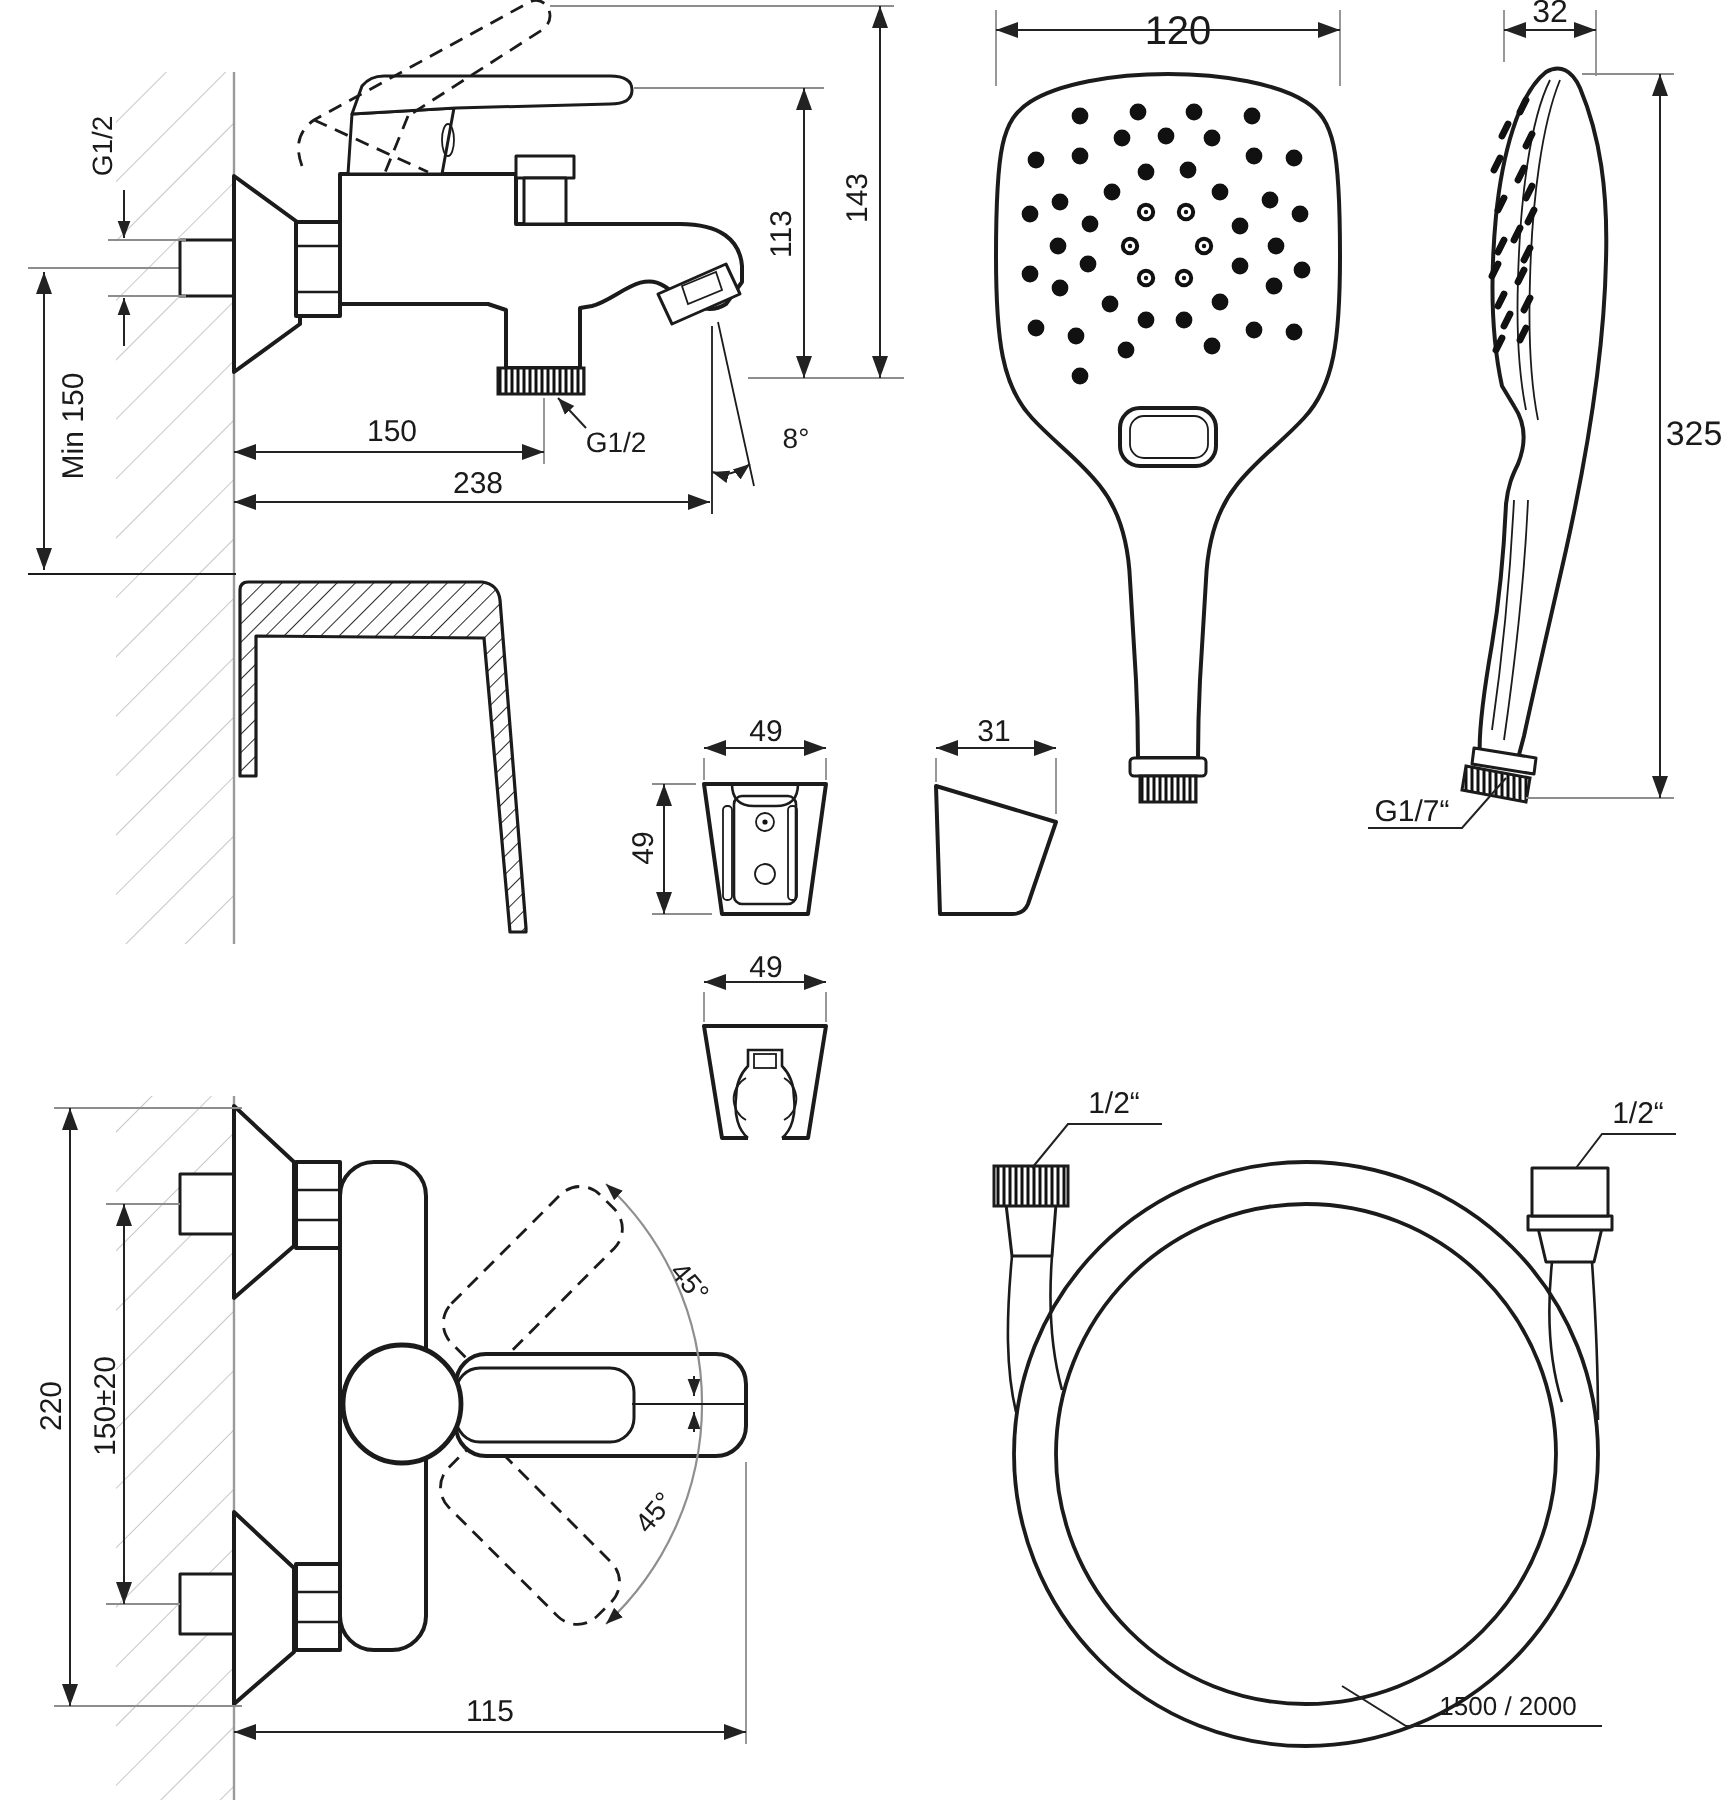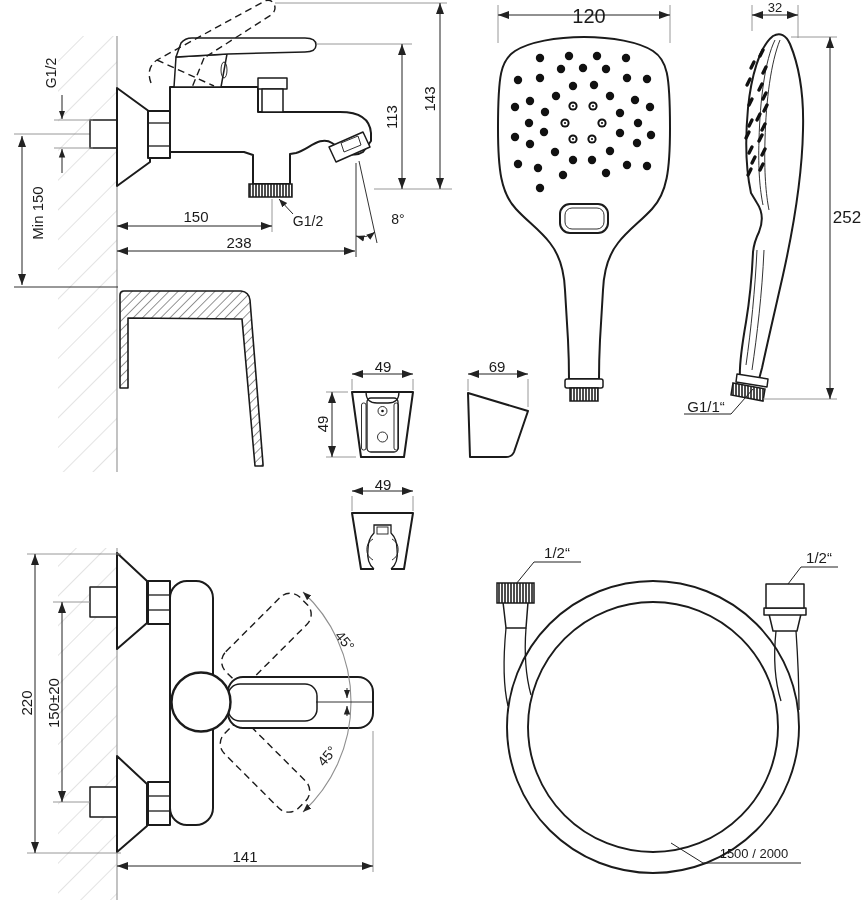--- a/index.html
+++ b/index.html
@@ -316,32 +316,32 @@
 <div class="lbl" style="left:51px;top:73px;--r:-90deg;font-size:14px">G1/2</div>
 <div class="lbl" style="left:37px;top:213px;--r:-90deg">Min 150</div>
 <div class="lbl" style="left:196px;top:216px">150</div>
 <div class="lbl" style="left:239px;top:242px">238</div>
 <div class="lbl" style="left:308px;top:221px;font-size:14px">G1/2</div>
 <div class="lbl" style="left:398px;top:219px;font-size:14px">8°</div>
 <div class="lbl" style="left:391px;top:117px;--r:-90deg">113</div>
 <div class="lbl" style="left:429px;top:99px;--r:-90deg">143</div>
 
 <div class="lbl" style="left:589px;top:16px;font-size:20px">120</div>
-<div class="lbl" style="left:775px;top:7px;font-size:13px">32</div>
-<div class="lbl" style="left:847px;top:217px;font-size:17px">252</div>
-<div class="lbl" style="left:706px;top:406px">G1/1“</div>
+<div class="lbl" style="left:775px;top:7px;font-size:16px">32</div>
+<div class="lbl" style="left:847px;top:217px;font-size:17px">325</div>
+<div class="lbl" style="left:706px;top:406px">G1/7“</div>
 
 <div class="lbl" style="left:383px;top:366px">49</div>
 <div class="lbl" style="left:322px;top:424px;--r:-90deg">49</div>
-<div class="lbl" style="left:497px;top:366px">69</div>
+<div class="lbl" style="left:497px;top:366px">31</div>
 <div class="lbl" style="left:383px;top:484px">49</div>
 
 <div class="lbl" style="left:26px;top:703px;--r:-90deg">220</div>
 <div class="lbl" style="left:53px;top:703px;--r:-90deg">150±20</div>
-<div class="lbl" style="left:245px;top:856px">141</div>
+<div class="lbl" style="left:245px;top:856px">115</div>
 <div class="lbl" style="left:345px;top:641px;--r:50deg;font-size:14px">45°</div>
 <div class="lbl" style="left:327px;top:756px;--r:-50deg;font-size:14px">45°</div>
 
 <div class="lbl" style="left:557px;top:552px">1/2“</div>
 <div class="lbl" style="left:819px;top:557px">1/2“</div>
 <div class="lbl" style="left:754px;top:853px;font-size:13px">1500 / 2000</div>
 
 </div>
 
 </body></html>

